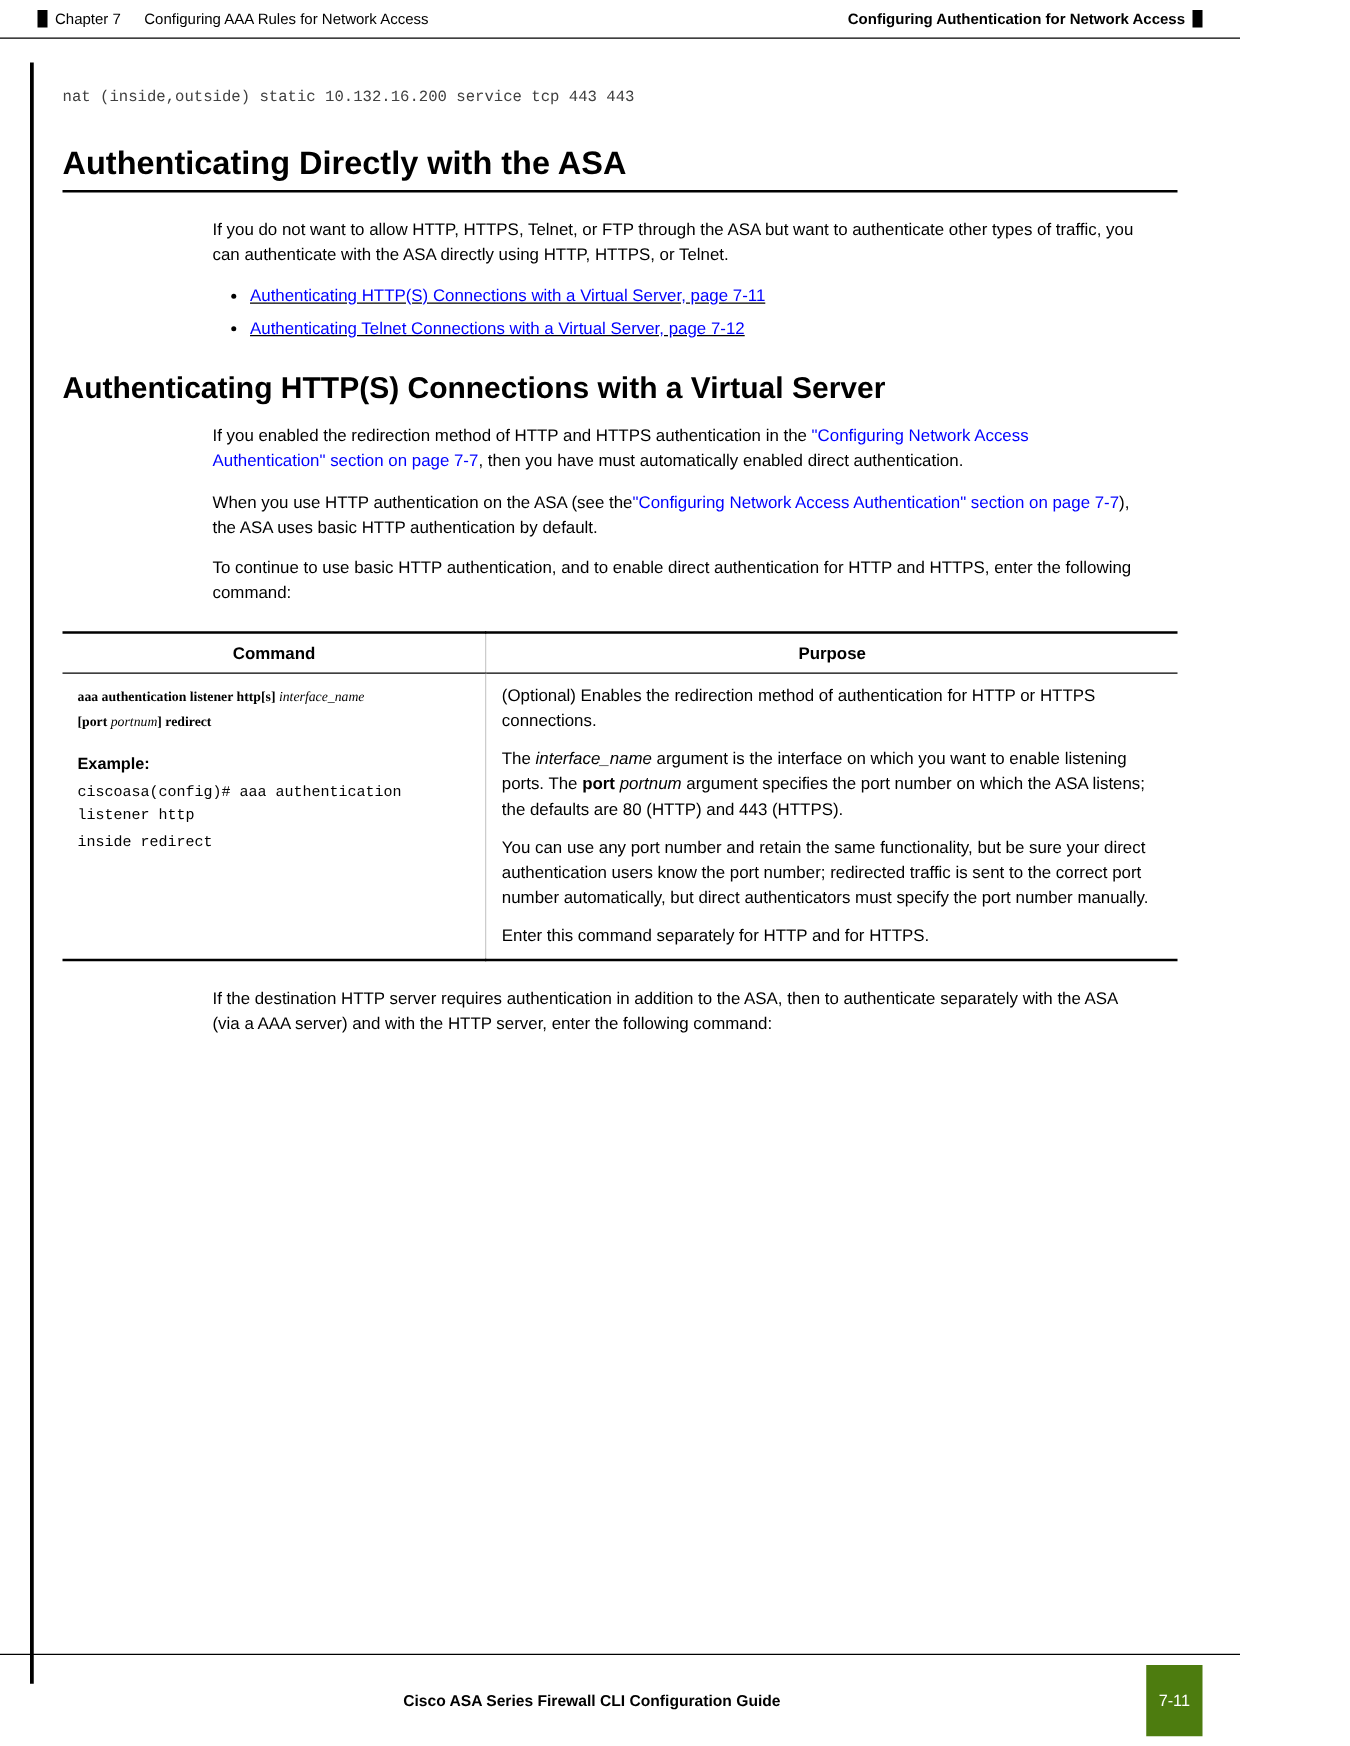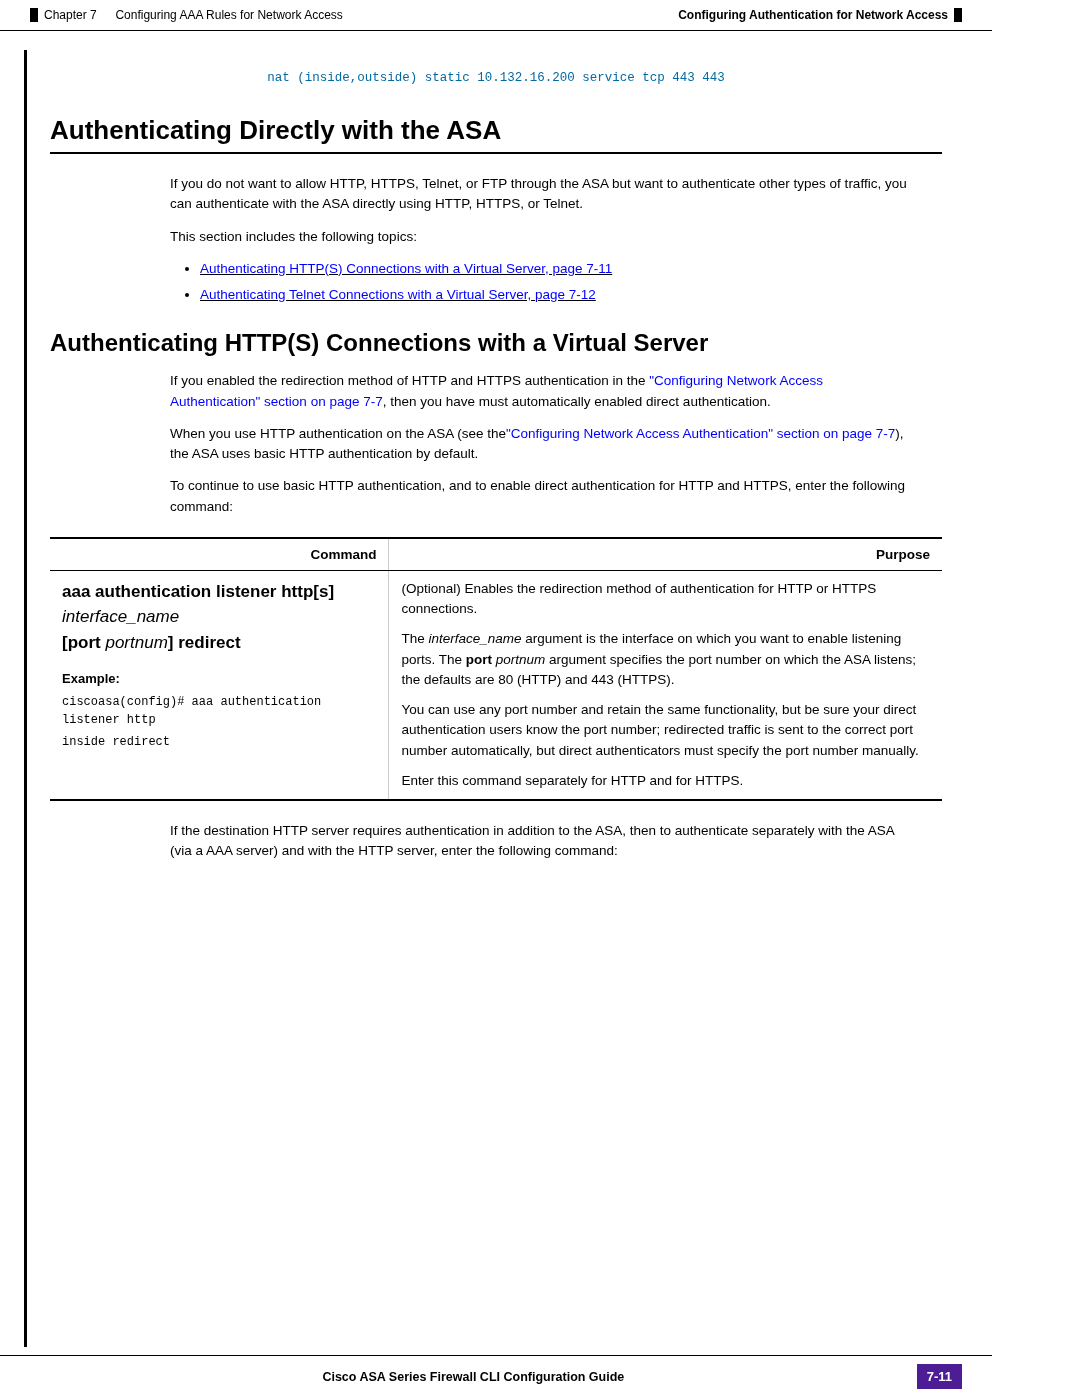--- a/index.html
+++ b/index.html
@@ -62,23 +62,23 @@
 
     
     .main-content {
       padding: 20px 50px 60px 50px;
     }
 
     
     .code-block-top {
       font-family: 'Courier New', Courier, monospace;
       font-size: 12.5px;
-      text-align: center;
+      text-align: left;
       margin: 20px 0 30px 0;
-      color: #0369a1;
+      color: #404040;
     }
 
     
     .section-title {
       font-size: 26px;
       font-weight: bold;
       margin-bottom: 20px;
       border-bottom: 2px solid #000;
       padding-bottom: 6px;
     }
@@ -125,21 +125,21 @@
       margin: 20px 0 20px 0;
       border-top: 2px solid #000;
       border-bottom: 2px solid #000;
     }
 
     .cmd-table th {
       background: #ffffff;
       font-weight: bold;
       font-size: 13.5px;
       padding: 8px 12px;
-      text-align: right;
+      text-align: center;
       border-bottom: 1px solid #000;
       border-right: 1px solid #ccc;
     }
 
     .cmd-table th:last-child {
       border-right: none;
     }
 
     .cmd-table td {
       padding: 8px 12px;
@@ -163,22 +163,22 @@
 
     .cmd-col {
       width: 38%;
     }
 
     .purpose-col {
       width: 62%;
     }
 
     .cmd-syntax {
-      font-family: Liberation Sans, sans-serif;
-      font-size: 17px;
+      font-family: Liberation Serif, serif;
+      font-size: 11px;
       font-weight: bold;
       text-align: center;
     }
 
     .cmd-syntax .italic {
       font-style: italic;
       font-weight: normal;
     }
 
     .example-label {
@@ -220,25 +220,25 @@
       left: 0;
       right: 0;
       border-top: 1px solid #000;
       display: flex;
       justify-content: space-between;
       align-items: center;
       padding: 8px 30px;
     }
 
     .footer-page-num {
-      background: #4c1d95;
+      background: #4d7c0f;
       color: #fff;
-      font-weight: bold;
+      font-weight: normal;
       font-size: 13px;
-      padding: 5px 10px;
+      padding: 21px 10px;
     }
 
     .footer-book-title {
       font-weight: bold;
       font-size: 12.5px;
     }
 
     
     .left-bar {
       position: absolute;
@@ -274,21 +274,20 @@
     <div class="code-block-top">
       <span>nat (inside,outside) static 10.132.16.200 service tcp 443 443</span>
     </div>
 
     <div class="section-title">Authenticating Directly with the ASA</div>
 
     <div class="body-text">
 
       <p class="body-para">If you do not want to allow HTTP, HTTPS, Telnet, or FTP through the ASA but want to authenticate other types of traffic, you can authenticate with the ASA directly using HTTP, HTTPS, or Telnet.</p>
 
-      <p class="body-para">This section includes the following topics:</p>
 
       <ul class="bullet-list">
         <li>
           <a class="link-blue" href="#">Authenticating HTTP(S) Connections with a Virtual Server, page 7-11</a>
         </li>
         <li>
           <a class="link-blue" href="#">Authenticating Telnet Connections with a Virtual Server, page 7-12</a>
         </li>
       </ul>
 

